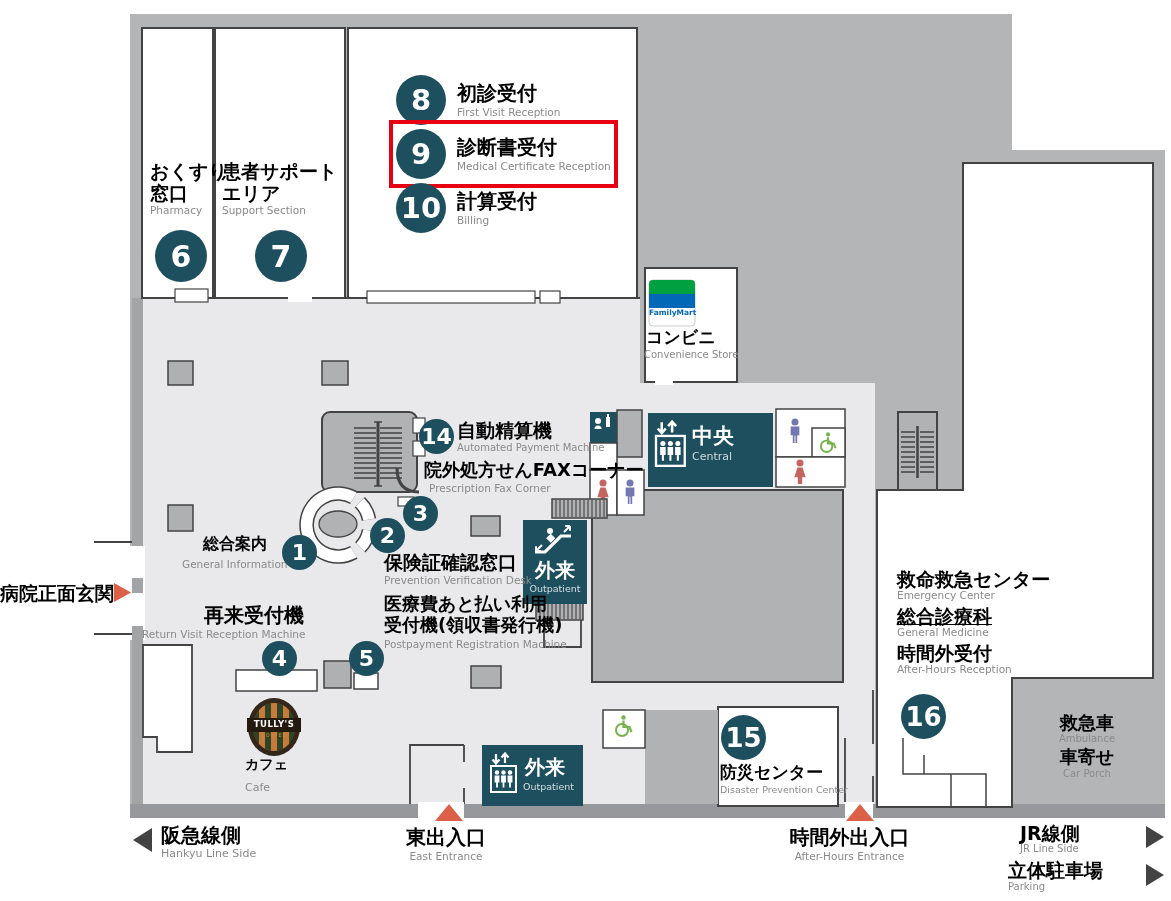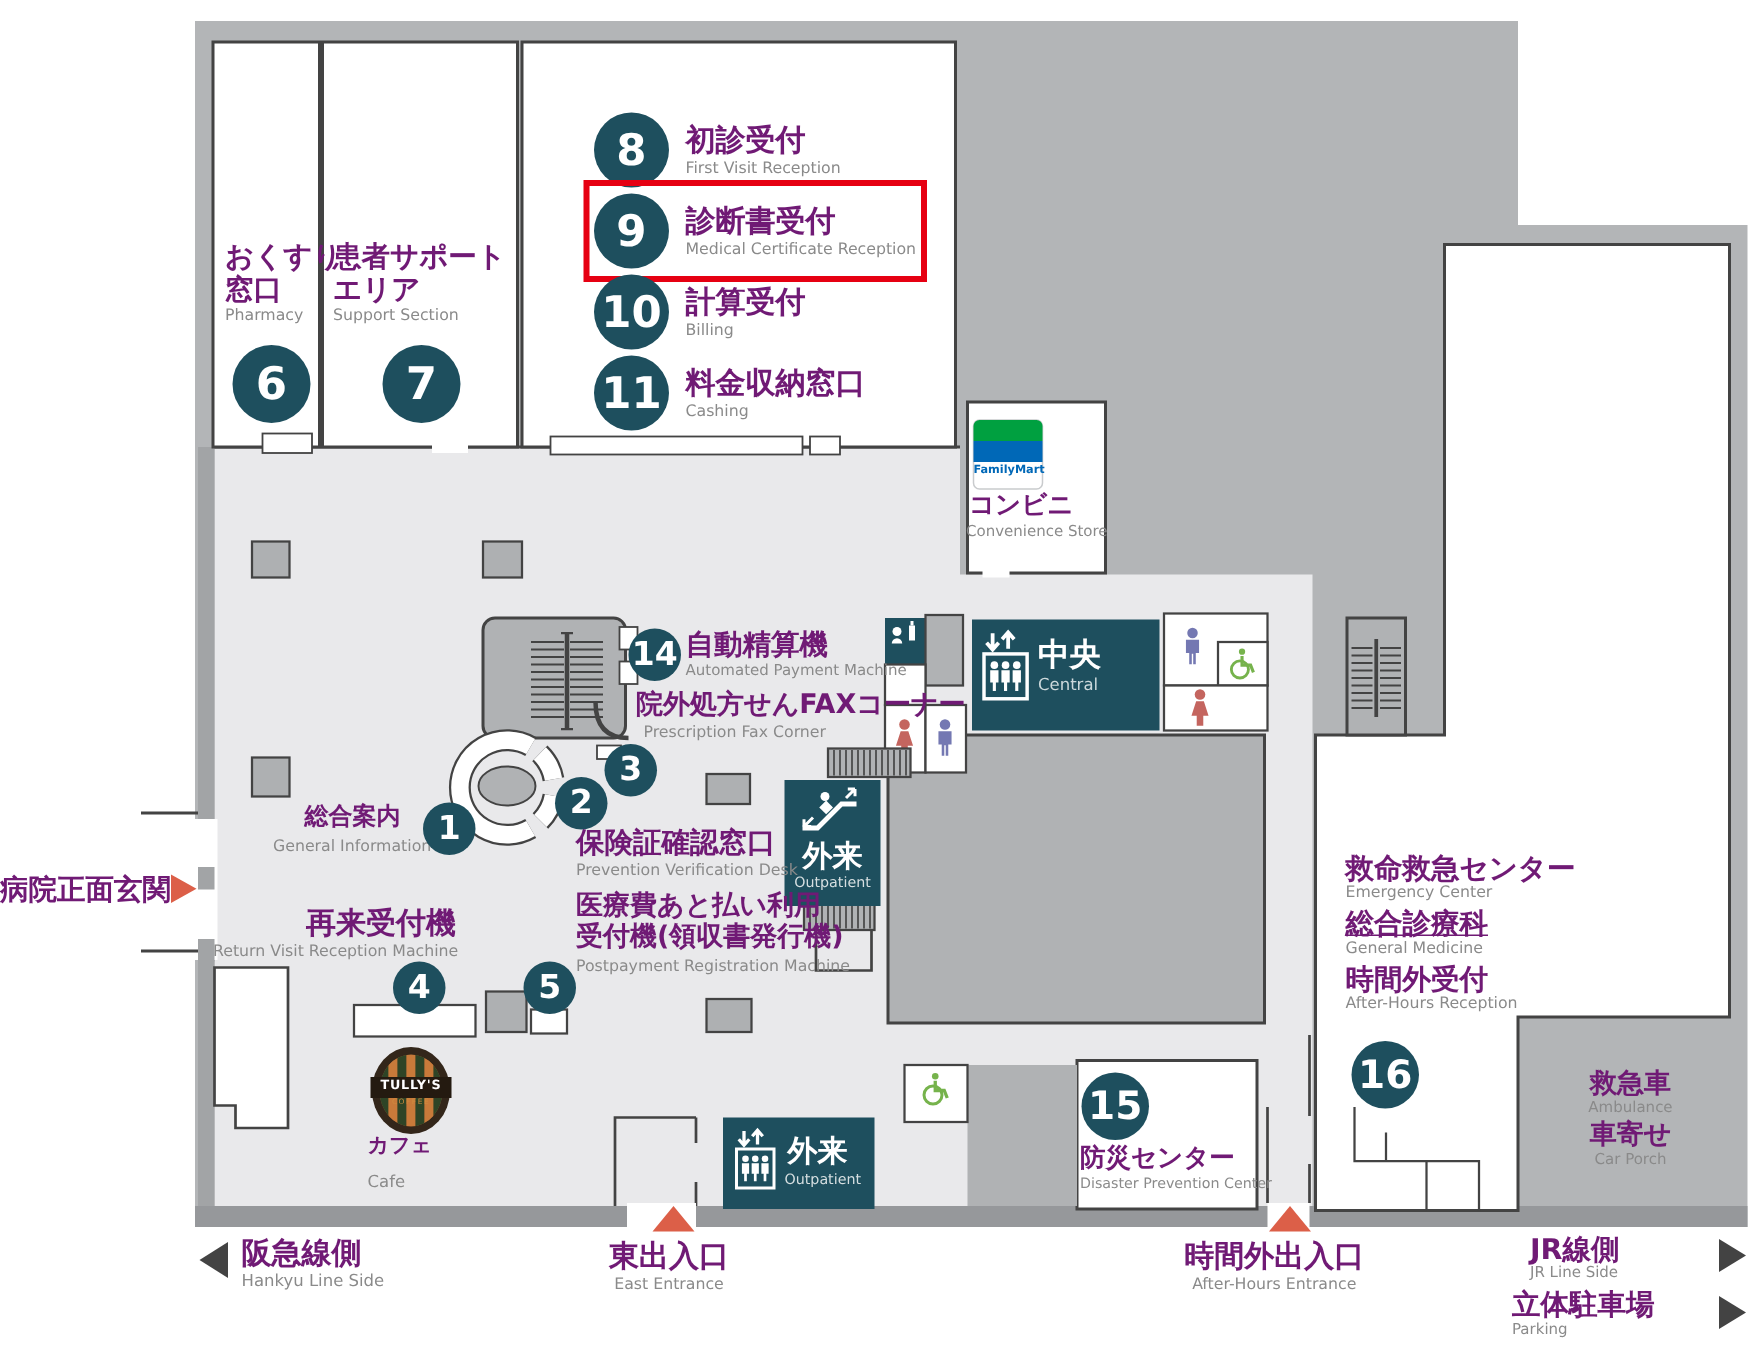--- a/index.html
+++ b/index.html
@@ -1,19 +1,19 @@
 <!DOCTYPE html>
 <html><head>
 <meta charset="utf-8">
 <style>
   html,body{margin:0;padding:0;background:#fff;font-family:"DejaVu Sans","Liberation Sans",sans-serif;}
   #stage{position:relative;width:1171px;height:901px;background:#fff;overflow:hidden;}
   #plan{position:absolute;left:0;top:0;}
   .t{position:absolute;white-space:nowrap;line-height:1.18;z-index:5;}
-  .jp{font-weight:bold;color:#701a75;}
+  .jp{font-weight:bold;color:#000000;}
   .en{color:#8a8a8a;font-weight:normal;}
   .wt{color:#fff;}
   .cen{text-align:center;}
   .rgt{text-align:left;}
   .circ{position:absolute;border-radius:50%;background:#1e4f5e;color:#fff;display:flex;align-items:center;justify-content:center;font-weight:bold;z-index:6;}
   .lg{width:52px;height:52px;font-size:30px;}
   .md{width:45px;height:45px;font-size:26px;}
   .sm{width:35px;height:35px;font-size:22px;}
   #receptions{position:absolute;left:396px;top:73px;display:flex;flex-direction:column;align-items:flex-start;z-index:6;}
   .rrow{display:flex;align-items:center;height:54px;}
@@ -242,27 +242,20 @@
     <div class="en">Medical Certificate Reception</div>
         </div>
   </div>
   <div class="rrow">
     <div class="rcirc">10</div>
     <div class="rtext">
           <div class="jp">計算受付</div>
     <div class="en">Billing</div>
         </div>
   </div>
-  <div class="rrow">
-    <div class="rcirc">11</div>
-    <div class="rtext">
-          <div class="jp">料金収納窓口</div>
-    <div class="en">Cashing</div>
-        </div>
-  </div>
 </div>
 
 <div class="t cen" style="left:649px;top:309px;width:46px;font-size:7.5px;font-weight:bold;color:#0068b7;">FamilyMart</div>
 <div class="t jp" style="left:646px;top:327px;font-size:17px;">コンビニ</div>
 <div class="t en" style="left:644px;top:349px;font-size:10px;">Convenience Store</div>
 
 <div class="circ sm" style="left:419px;top:419px;">14</div>
 <div class="t jp" style="left:457px;top:419px;font-size:19px;">自動精算機</div>
 <div class="t en" style="left:457px;top:442px;font-size:10px;">Automated Payment Machine</div>
 

